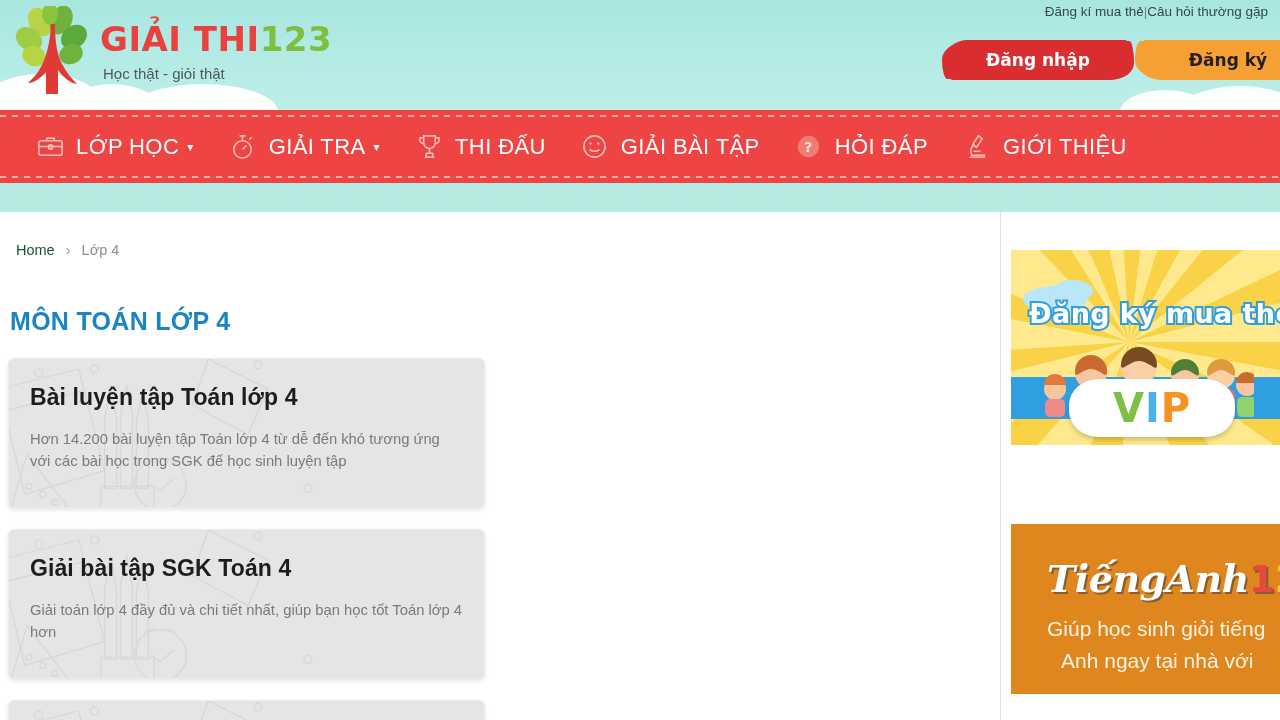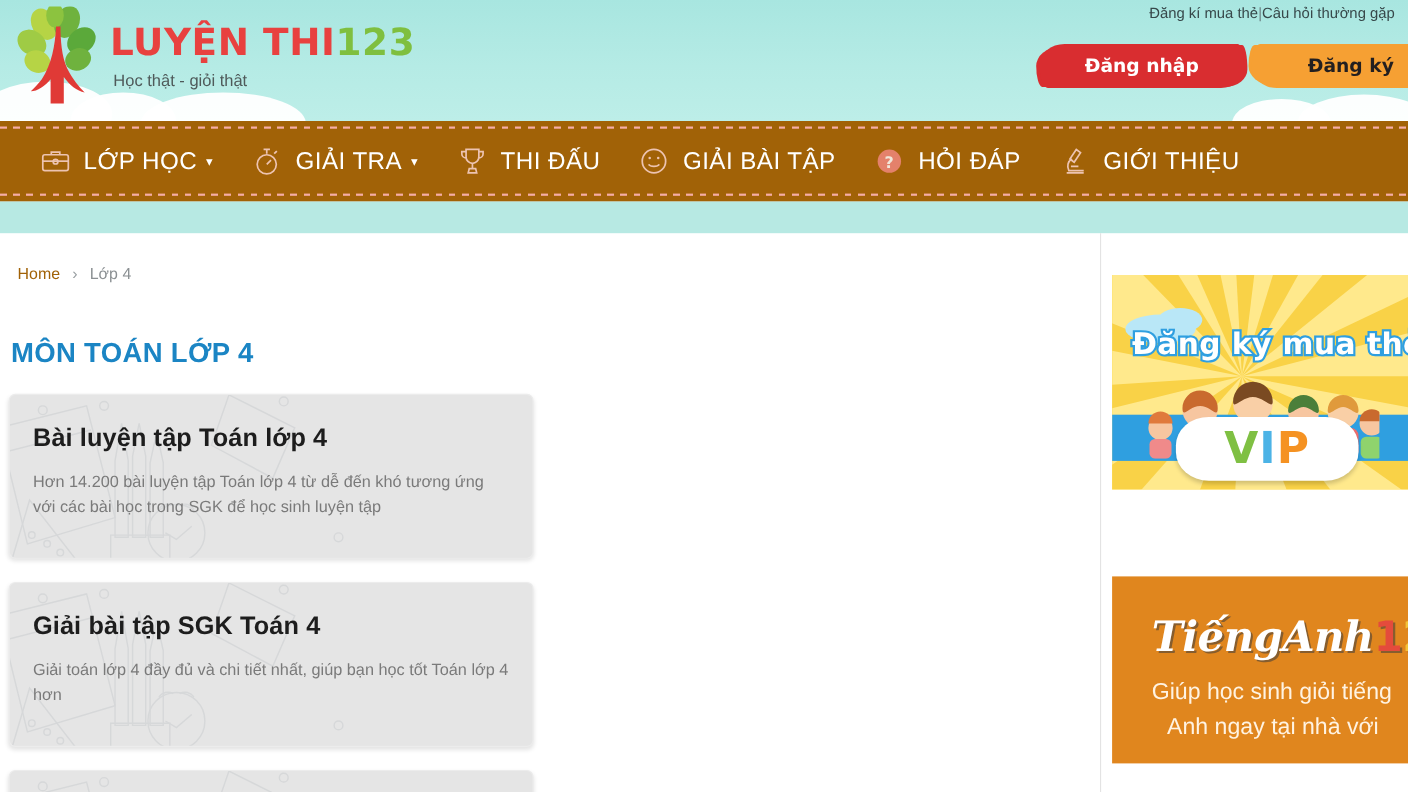--- a/index.html
+++ b/index.html
@@ -76,21 +76,21 @@
     background: #f6a033; color: #231f20;
     border-radius: 8px 20px 6px 24px / 22px 18px 24px 20px;
     min-width: 180px; margin-left: 7px;
     box-shadow: -5px -1px 0 -2px #f6a033;
   }
 
   
   .nav {
     position: relative;
     width: 1280px; height: 73px;
-    background: #a16207;
+    background: #ef4444;
     display: flex; align-items: center;
     padding-left: 18px;
     gap: 0;
   }
   .nav::before, .nav::after {
     content: ""; position: absolute; left: 0; right: 0; height: 2px;
     background-image: repeating-linear-gradient(90deg,#f6ada6 0 6px, transparent 6px 12px);
   }
   .nav::before { top: 5px; }
   .nav::after  { bottom: 5px; }
@@ -113,21 +113,21 @@
   
   .page {
     position: relative;
     width: 1280px;
     padding: 0;
   }
   .crumbs {
     padding: 30px 0 0 8px;
     font-size: 14.5px; color: #7b7b7b;
   }
-  .crumbs a { color: #a16207; text-decoration: none; text-align: center; }
+  .crumbs a { color: #14532d; text-decoration: none; text-align: center; }
   .crumbs .chev { margin: 0 7px; color: #9aa0a3; }
   .crumbs .cur { color: #8b9093; }
 
   .layout { display: flex; }
   .main { width: 1000px; padding: 0 26px 0 8px; }
   .side {
     width: 280px;
     border-left: 1px solid #e3e3e3;
     padding: 38px 0 0 10px;
   }
@@ -248,21 +248,21 @@
         <ellipse cx="15" cy="33" rx="11" ry="14" fill="#9fcb45" transform="rotate(-55 15 33)"></ellipse>
         <ellipse cx="60" cy="31" rx="11" ry="14" fill="#5ba93a" transform="rotate(52 60 31)"></ellipse>
         <ellipse cx="36" cy="8" rx="8" ry="11" fill="#8cc33f"></ellipse>
         <ellipse cx="20" cy="50" rx="10" ry="12" fill="#b6d445" transform="rotate(-70 20 50)"></ellipse>
         <ellipse cx="57" cy="48" rx="10" ry="12" fill="#6fb23e" transform="rotate(68 57 48)"></ellipse>
         <path d="M37 18 C36 36 33 52 24 66 C21 70 17 74 14 77 C20 77 27 72 32 66 L32 88 L44 88 L44 64 C49 71 56 77 63 78 C58 73 52 66 47 56 C42 45 41 30 41 18 Z" fill="#e03a36"></path>
       </svg>
     </span>
     <div class="brand">
       <div class="brand-title">
-        <span class="b-red">LUYỆN THI</span><span class="b-green">123</span>
+        <span class="b-red">GIẢI THI</span><span class="b-green">123</span>
       </div>
       <div class="brand-sub">Học thật - giỏi thật</div>
     </div>
   </div>
 
   <div class="toplinks">
     <a href="#">Đăng kí mua thẻ</a>
     <span class="sep">|</span>
     <a href="#">Câu hỏi thường gặp</a>
   </div>

